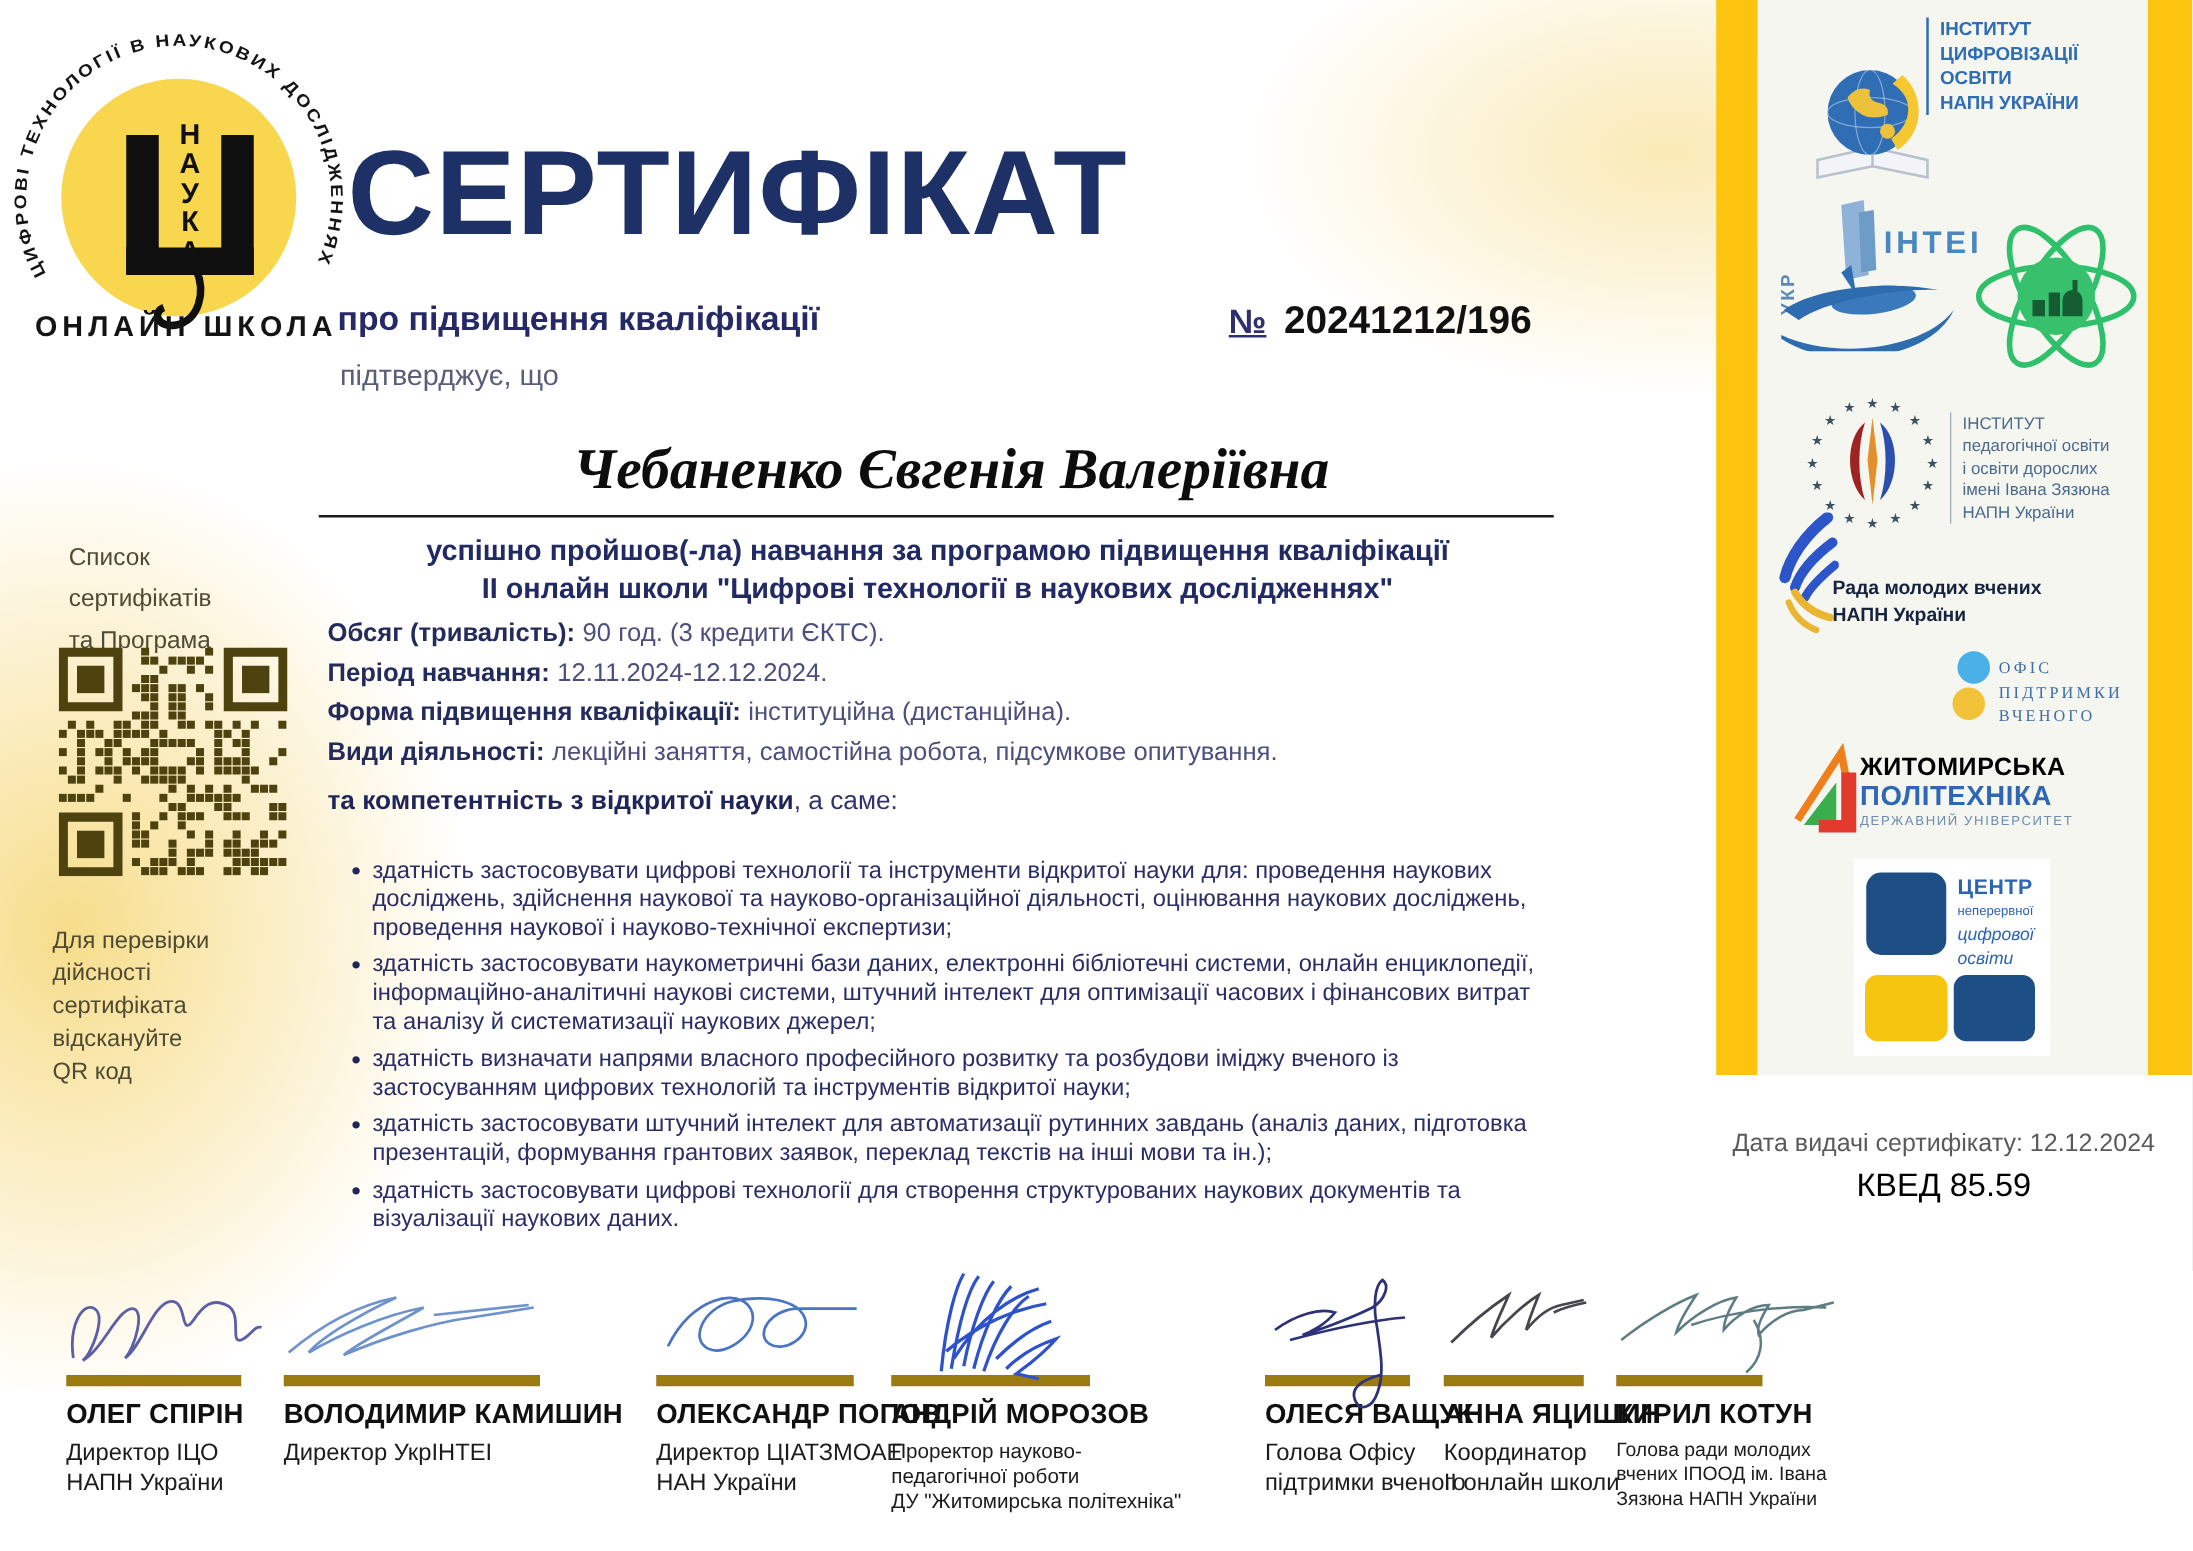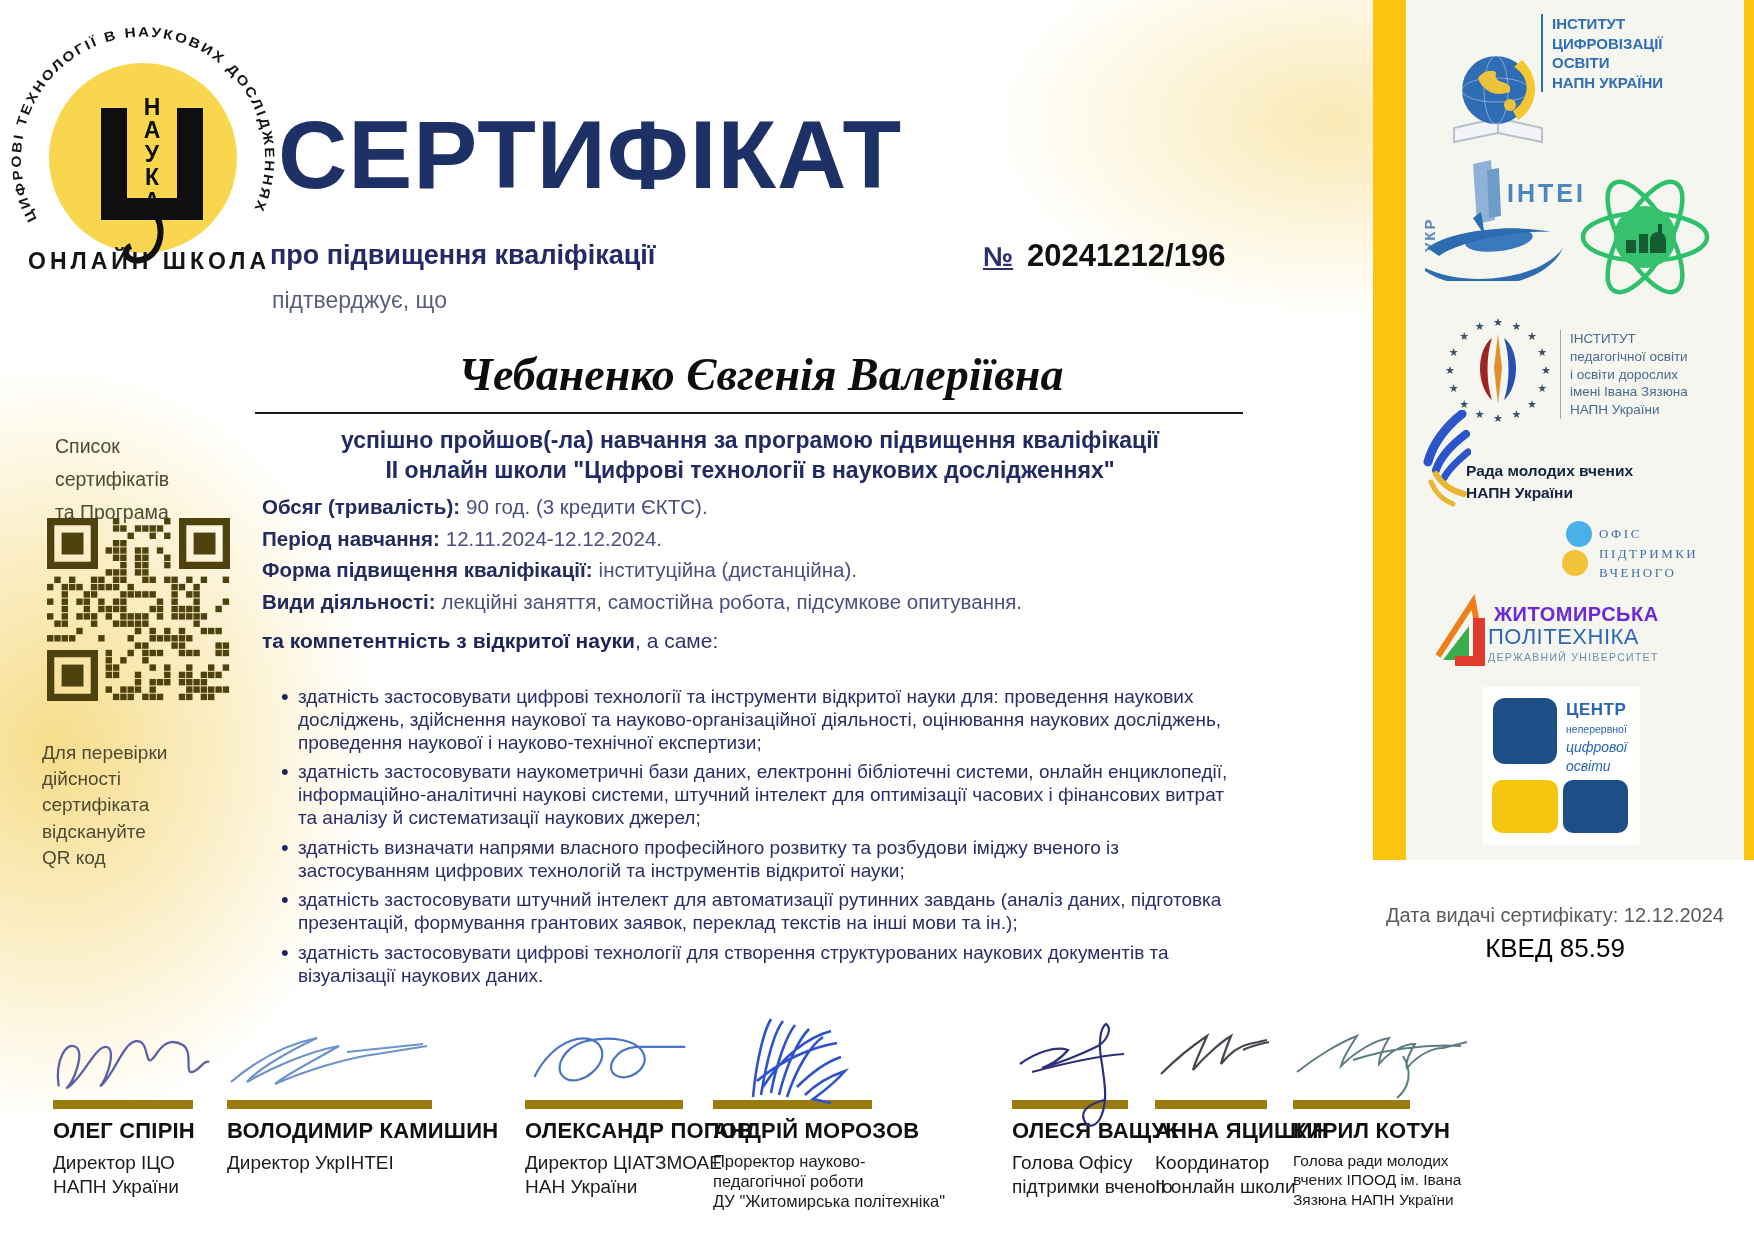--- a/index.html
+++ b/index.html
@@ -36,33 +36,33 @@
   .bullets li{position:relative;padding-left:17px;margin-bottom:7px;font-size:19px;line-height:1.2;color:#2b2e66;}
   .bullets li::before{content:"•";position:absolute;left:0;top:-2px;font-size:22px;color:#1f2558;}
   
   .qr-top-caption{left:55px;top:430px;font-size:19.5px;line-height:1.7;color:#4f4b33;white-space:pre-line;}
   .qr-box{left:47px;top:518px;}
   .qr-bottom-caption{left:42px;top:720px;font-size:19px;line-height:1.38;color:#4f4b33;white-space:pre-line;margin-top:20px;}
   
   .sidebar{left:1373px;top:0;width:381px;height:860px;}
   .bar{position:absolute;top:0;height:860px;background:#fcc30f;}
   .bar.l{left:0;width:33px;} .bar.r{left:345px;width:36px;}
-  .panel{position:absolute;left:33px;top:0;width:312px;height:860px;background:#f4f6ef;padding-left:26px;}
+  .panel{position:absolute;left:33px;top:0;width:312px;height:860px;background:#f4f6ef;}
   .p-block{position:absolute;}
   .p-text{white-space:pre-line;}
   .ico-text{left:135px;top:14px;border-left:2px solid #2f6db5;padding-left:9px;
             font-size:15px;font-weight:600;color:#2f6db5;line-height:1.3;}
   .ipood-text{left:154px;top:330px;border-left:1.5px solid #9aa7b5;padding-left:9px;
             font-size:13.5px;color:#4a6a8e;line-height:1.32;}
   .young-text{left:60px;top:460px;font-size:15.5px;font-weight:700;color:#17233e;line-height:1.45;}
   .office-text{left:193px;top:524px;font-family:"Liberation Serif",serif;font-size:13px;letter-spacing:2.5px;
             color:#3f6da6;line-height:1.5;}
   .zt-text{left:82px;top:604px;}
-  .zt1{font-size:20px;font-weight:800;color:#6d28d9;letter-spacing:.5px;line-height:1.05;text-align:right;}
-  .zt2{font-size:22px;font-weight:400;color:#2f66b5;letter-spacing:.5px;line-height:1.05;}
+  .zt1{font-size:20px;font-weight:800;color:#000000;letter-spacing:.5px;line-height:1.05;}
+  .zt2{font-size:22px;font-weight:700;color:#2f66b5;letter-spacing:.5px;line-height:1.05;}
   .zt3{font-size:10.5px;color:#6c8cb0;letter-spacing:1.3px;margin-top:3px;}
   .center-card{left:77px;top:687px;width:157px;height:158px;background:#fff;}
   .sq{position:absolute;}
   .sq1{left:10px;top:11px;width:64px;height:66px;background:#1d4e86;border-radius:12px;}
   .sq2{left:9px;top:93px;width:66px;height:53px;background:#f6c510;border-radius:10px;}
   .sq3{left:80px;top:93px;width:65px;height:53px;background:#1d4e86;border-radius:10px;}
   .center-text{position:absolute;left:83px;top:13px;color:#2b63b5;}
   .ct1{font-size:17px;font-weight:700;letter-spacing:.5px;}
   .ct2{font-size:10.5px;margin-top:3px;}
   .ct3{font-size:14px;font-style:italic;margin-top:4px;}

